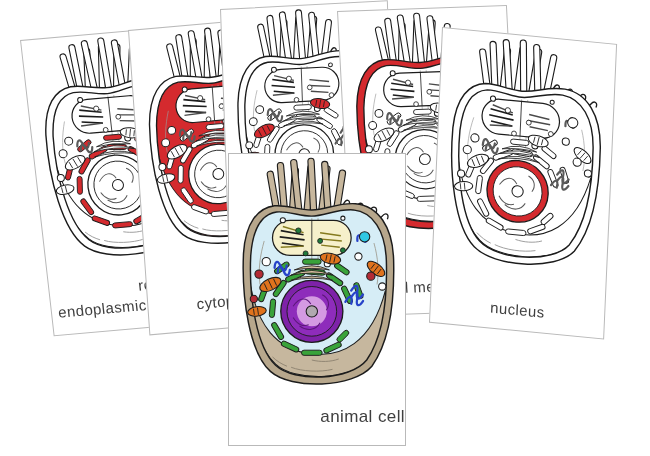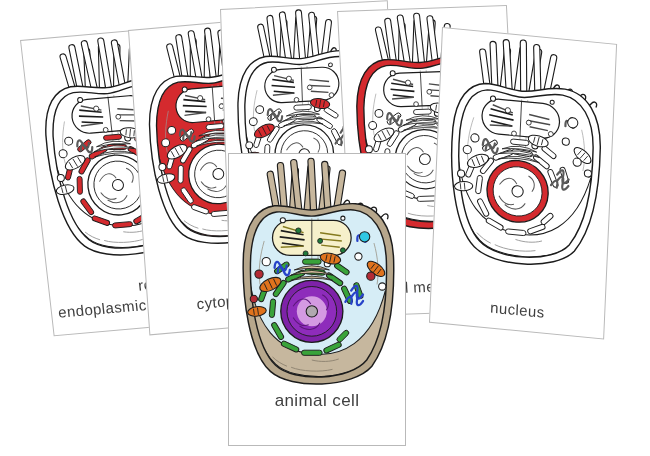--- a/index.html
+++ b/index.html
@@ -212,16 +212,16 @@
     <svg class="art" viewBox="0 0 170 235">
         <use href="#cell-art"></use>
       </svg>
     <div class="label" style="bottom:10px;">nucleus</div>
   </div>
 
   <div class="card front" style="left: 228px; top: 153px; width: 178px; height: 293px; z-index: 10; --cilia: #c7b79d; --membrane: #b7a78c; --cutface: #c6b79e; --cytoplasm: #d6edf6; --centriole: #f6f0cb; --centriole-lines: #857a1e; --er: #39a33a; --golgi: #d6c09e; --mito: #e0731d; --tubule: #2743c9; --ves-red: #b32b35; --ves-green: #207b3c; --ves-cyan: #30c8e4; --nuc-env: #7e22a8; --nucleus: #8e2cbb; --nucleus-inner: #d49ae2; --nucleolus: #b0a9af; --nucleus-lines: #5b1878; --hatch: #8d8270;">
     <svg class="art" viewBox="0 0 170 235">
         <use href="#cell-art"></use>
       </svg>
-    <div class="label" style="bottom:32px;">animal cell</div>
+    <div class="label" style="bottom:16px;text-align:right;">animal cell</div>
   </div>
 
 </div>
 
 </body></html>

